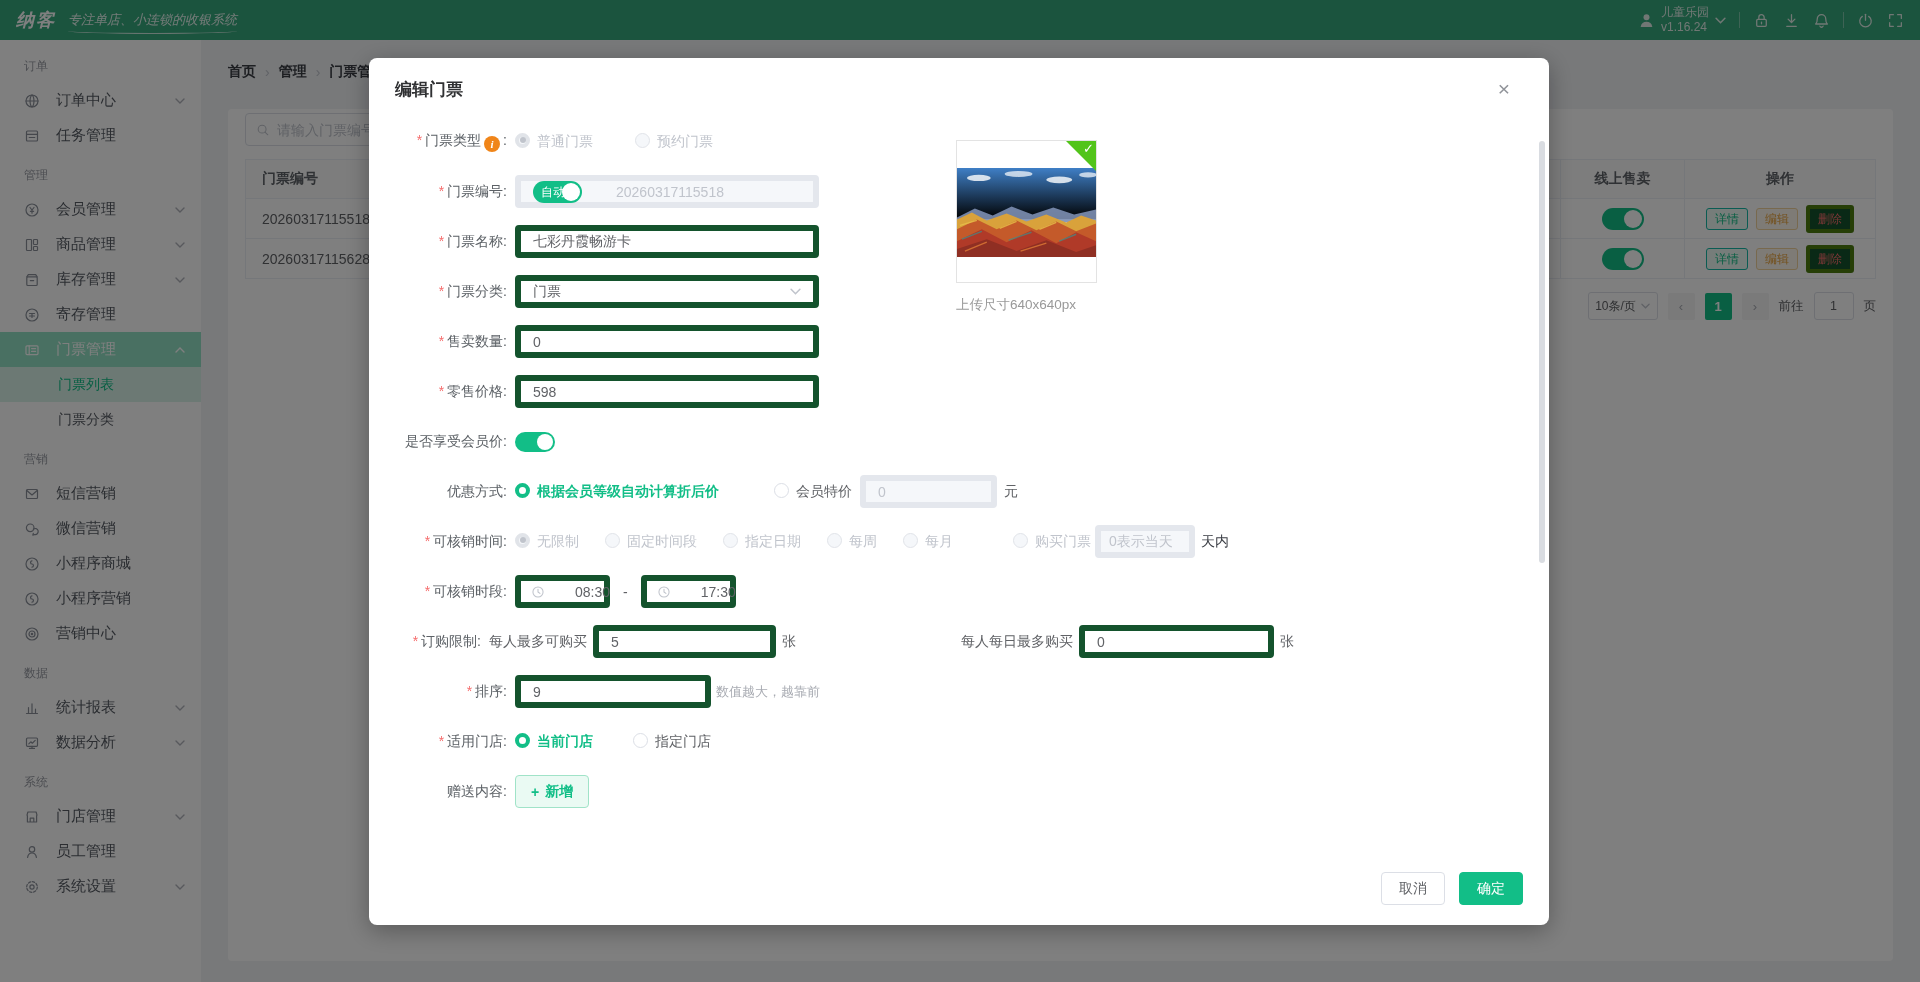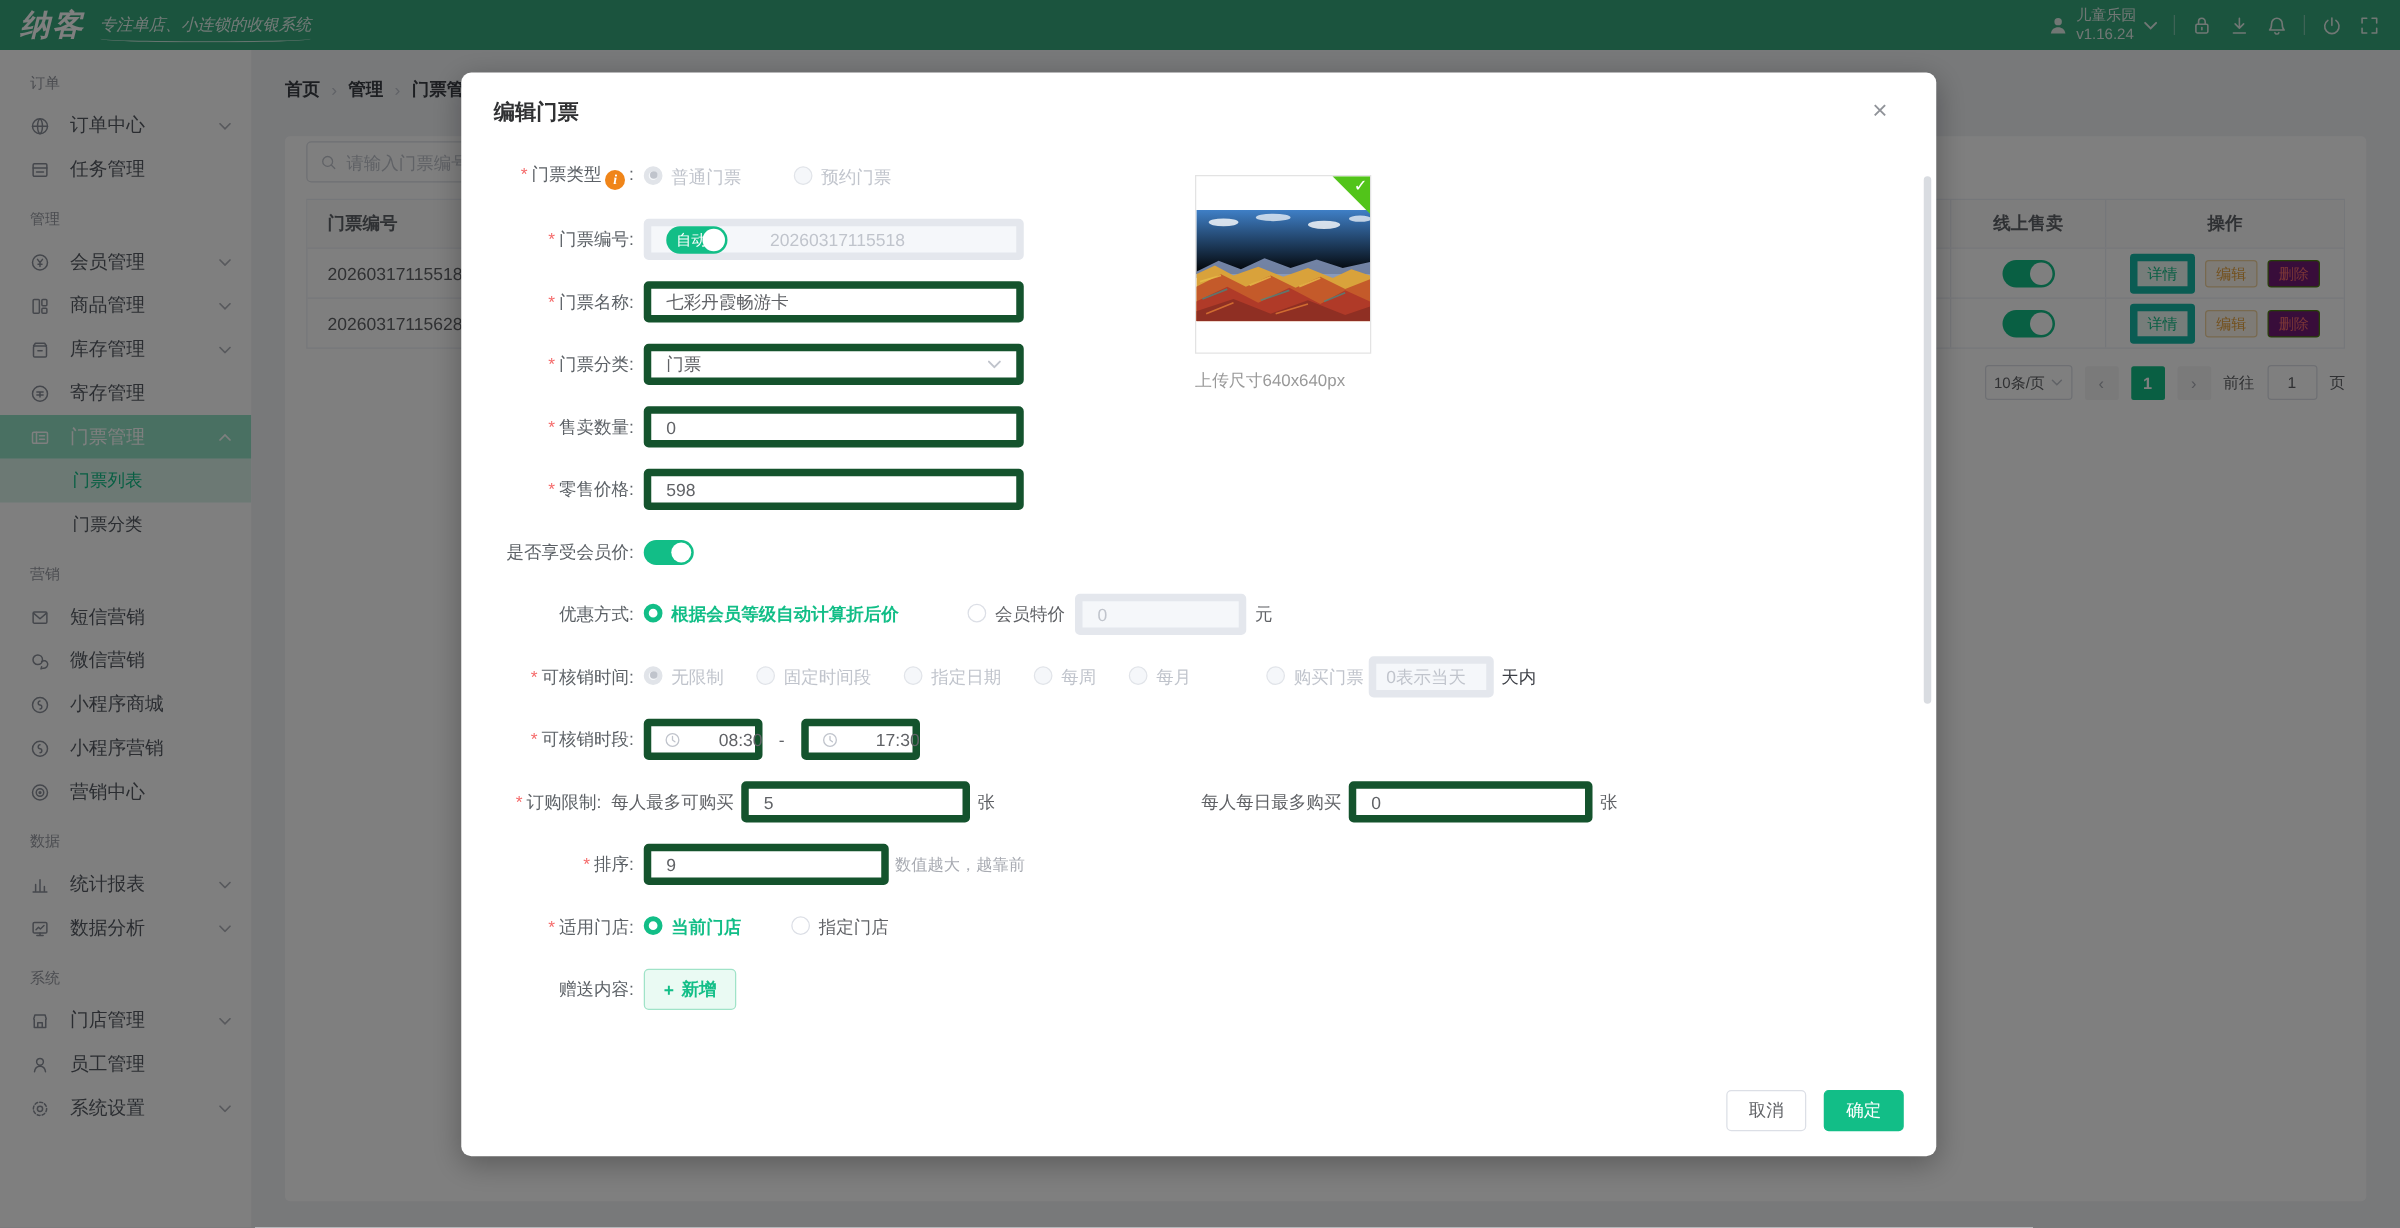--- a/index.html
+++ b/index.html
@@ -1,21 +1,21 @@
 <!DOCTYPE html>
 <html><head>
 <meta charset="utf-8">
 <style>
   * { margin:0; padding:0; box-sizing:border-box; }
   html,body { width:1920px; height:982px; overflow:hidden;
     font-family:"Liberation Sans","DejaVu Sans",sans-serif; font-size:14px; color:#303133; background:#f0f2f5; }
 
   
   .hdr { height:40px; background:#36a87d; display:flex; align-items:center; padding:0 16px; position:relative; z-index:10; }
-  .logo { font-size:24px; font-weight:bold; font-style:italic; color:#fff; letter-spacing:2px; }
+  .logo { font-size:18px; font-weight:bold; font-style:italic; color:#fff; letter-spacing:2px; }
   .slogan { margin-left:12px; color:rgba(255,255,255,.88); font-size:13px; font-style:italic; padding-top:4px; }
   .slogan::after { content:""; display:block; height:5px; border-bottom:1px solid rgba(255,255,255,.75); border-radius:50%; margin-top:-1px; }
   .hdr-right { margin-left:auto; display:flex; align-items:center; gap:13px; color:#e2efe9; }
   .hdr-right .ic svg { width:17px; height:17px; display:block; }
   .user-box { display:flex; align-items:center; gap:6px; }
   .user-meta { font-size:12px; line-height:1.25; text-align:left; }
   .hdr-sep { width:1px; height:16px; background:rgba(255,255,255,.35); }
   .chev-sm svg { width:11px; height:7px; display:block; }
 
   
@@ -47,23 +47,23 @@
   .tbl { margin-top:13px; border:1px solid #ebeef5; }
   .trow { display:flex; align-items:center; height:40px; border-top:1px solid #ebeef5; font-size:14px; color:#606266; }
   .trow.thead { height:38px; border-top:none; background:#fafafa; color:#5f6368; font-weight:bold; }
   .c-id { width:330px; padding-left:16px; }
   .c-mid { flex:1; }
   .c-online { width:124px; text-align:center; border-left:1px solid #ebeef5; align-self:stretch; display:flex; align-items:center; justify-content:center; }
   .c-act { width:191px; border-left:1px solid #ebeef5; align-self:stretch; display:flex; align-items:center; justify-content:center; gap:8px; }
   .sw { width:42px; height:22px; border-radius:11px; background:#12be87; position:relative; cursor:pointer; flex:none; }
   .sw::after { content:""; position:absolute; right:2px; top:2px; width:18px; height:18px; border-radius:50%; background:#fff; }
   .mini-btn { font-size:12px; padding:4px 8px; border-radius:3px; cursor:pointer; line-height:1; }
-  .mini-btn.detail { color:#12be87; border:6px solid #14b8a6; background:#ecfaf4; }
+  .mini-btn.detail { color:#12be87; border:1px solid #14b8a6; background:#ecfaf4; }
   .mini-btn.edit { color:#e6a23c; border:1px solid #f0d29c; background:#fdf6ec; }
-  .mini-btn.del { color:#f56c6c; border:1px solid #4d7c0f; background:#701a75; }
+  .mini-btn.del { color:#f56c6c; border:4px solid #4d7c0f; background:#14532d; }
 
   .pager { margin-top:13px; display:flex; justify-content:flex-end; align-items:center; gap:10px; font-size:12.5px; color:#606266; }
   .psel { width:70px; height:28px; border:1px solid #dcdfe6; border-radius:3px; display:flex; align-items:center; justify-content:center; gap:5px; font-size:12px; color:#606266; cursor:pointer; }
   .psel svg { width:9px; height:6px; color:#c0c4cc; }
   .pbtn { width:27px; height:27px; background:#f4f4f5; border-radius:2px; display:flex; align-items:center; justify-content:center; color:#a8abb2; font-size:13px; cursor:pointer; }
   .pbtn.cur { background:#12be87; color:#fff; font-weight:bold; }
   .goto-inp { width:40px; height:28px; border:1px solid #dcdfe6; border-radius:3px; text-align:center; font-size:12.5px; color:#606266; }
 
   
   .overlay { position:fixed; inset:0; background:rgba(0,0,0,.5); z-index:40; }

